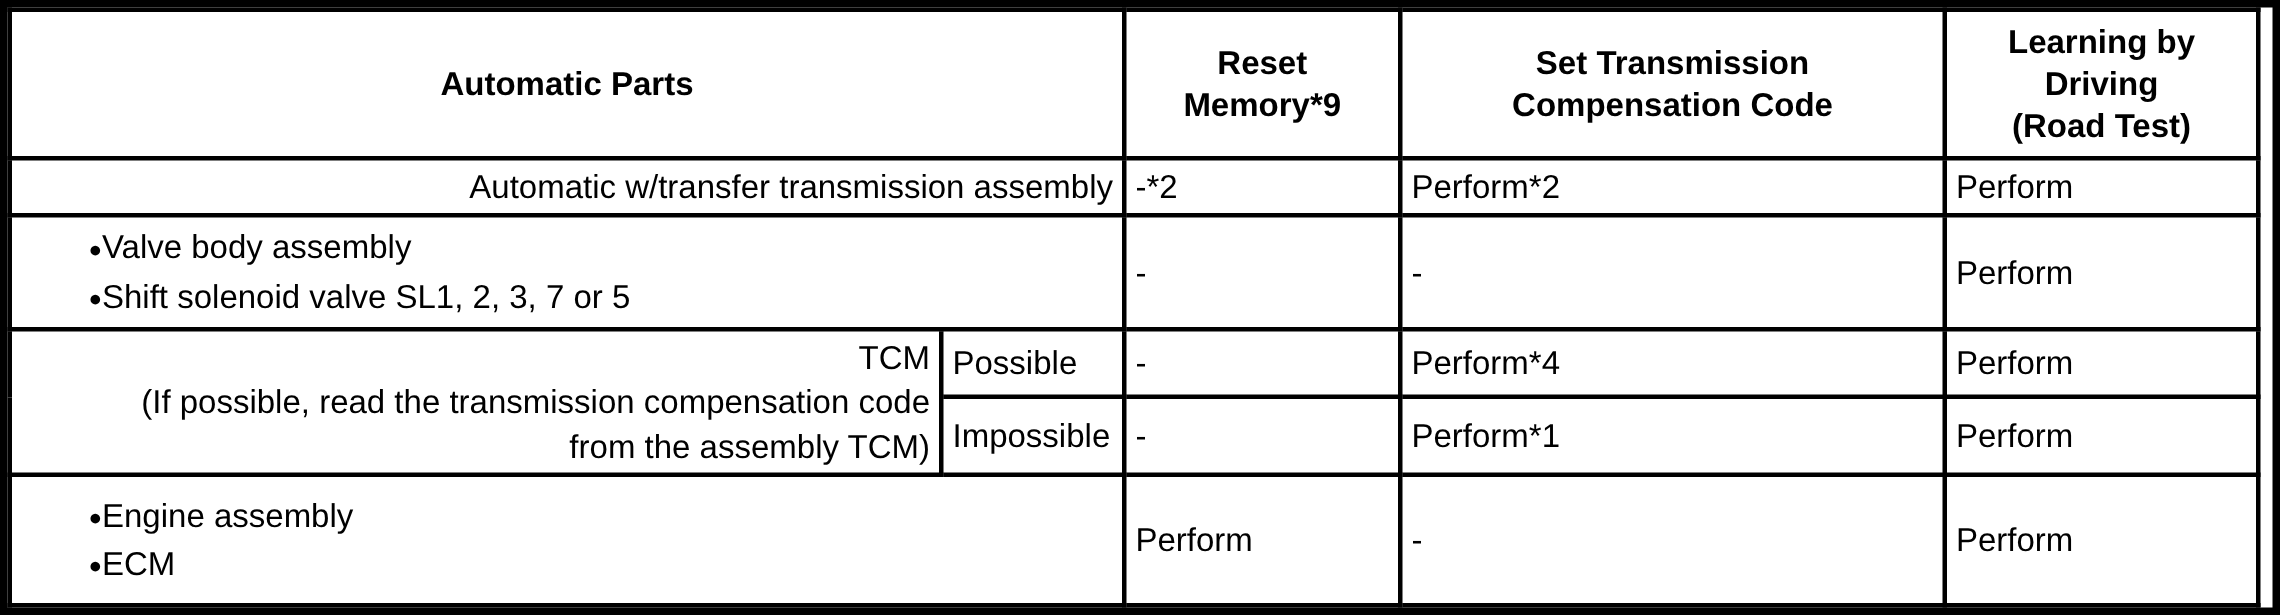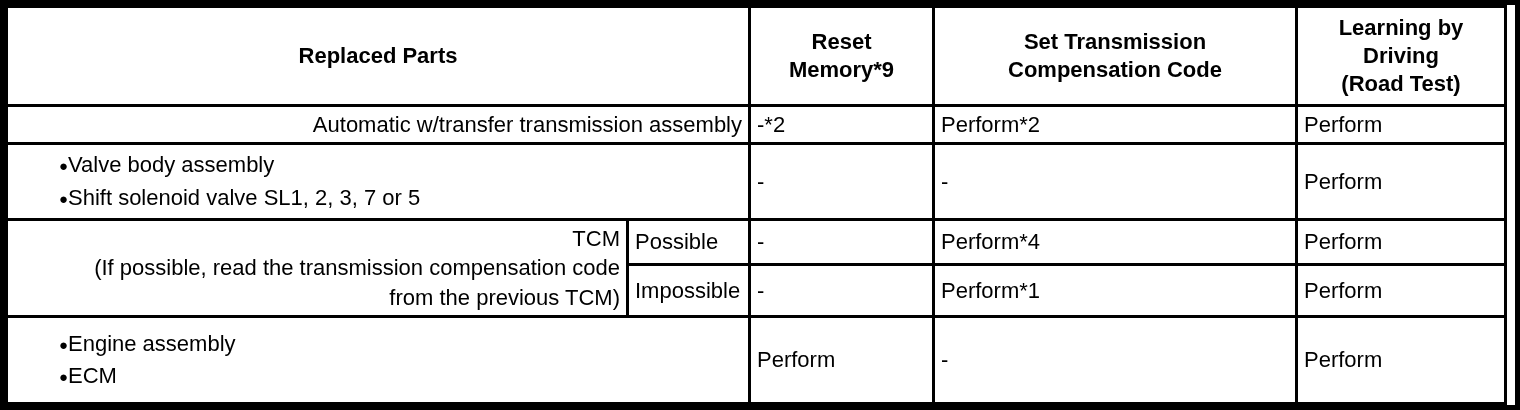--- a/index.html
+++ b/index.html
@@ -68,21 +68,21 @@
   <table class="spec">
     <colgroup>
       <col style="width:621px">
       <col style="width:122px">
       <col style="width:184px">
       <col style="width:363px">
       <col>
     </colgroup>
     <tbody>
         <tr class="hdr">
-      <th colspan="2">Replaced Parts</th>
+      <th colspan="2">Automatic Parts</th>
       <th>Reset
 Memory*9</th>
       <th>Set Transmission
 Compensation Code</th>
       <th>Learning by
 Driving
 (Road Test)</th>
     </tr>
     <tr class="r1">
       <td colspan="2" class="part">Automatic w/transfer transmission assembly</td>
@@ -101,21 +101,21 @@
           <span>Shift solenoid valve SL1, 2, 3, 7 or 5</span>
         </div>
       </td>
       <td class="val">-</td>
       <td class="val">-</td>
       <td class="val">Perform</td>
     </tr>
     <tr class="r3a">
       <td rowspan="2" class="part pre">TCM
 (If possible, read the transmission compensation code
-from the previous TCM)</td>
+from the assembly TCM)</td>
       <td class="sub">Possible</td>
       <td class="val">-</td>
       <td class="val">Perform*4</td>
       <td class="val">Perform</td>
     </tr>
     <tr class="r3b">
       <td class="sub">Impossible</td>
       <td class="val">-</td>
       <td class="val">Perform*1</td>
       <td class="val">Perform</td>

